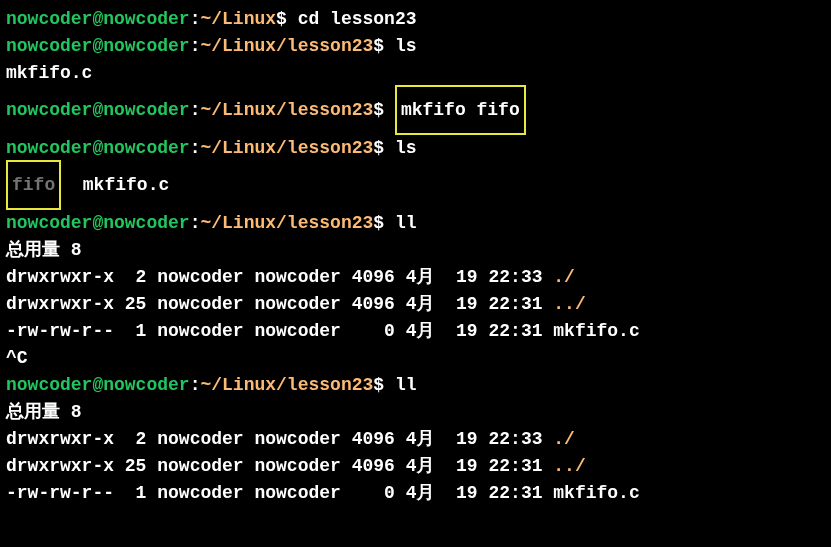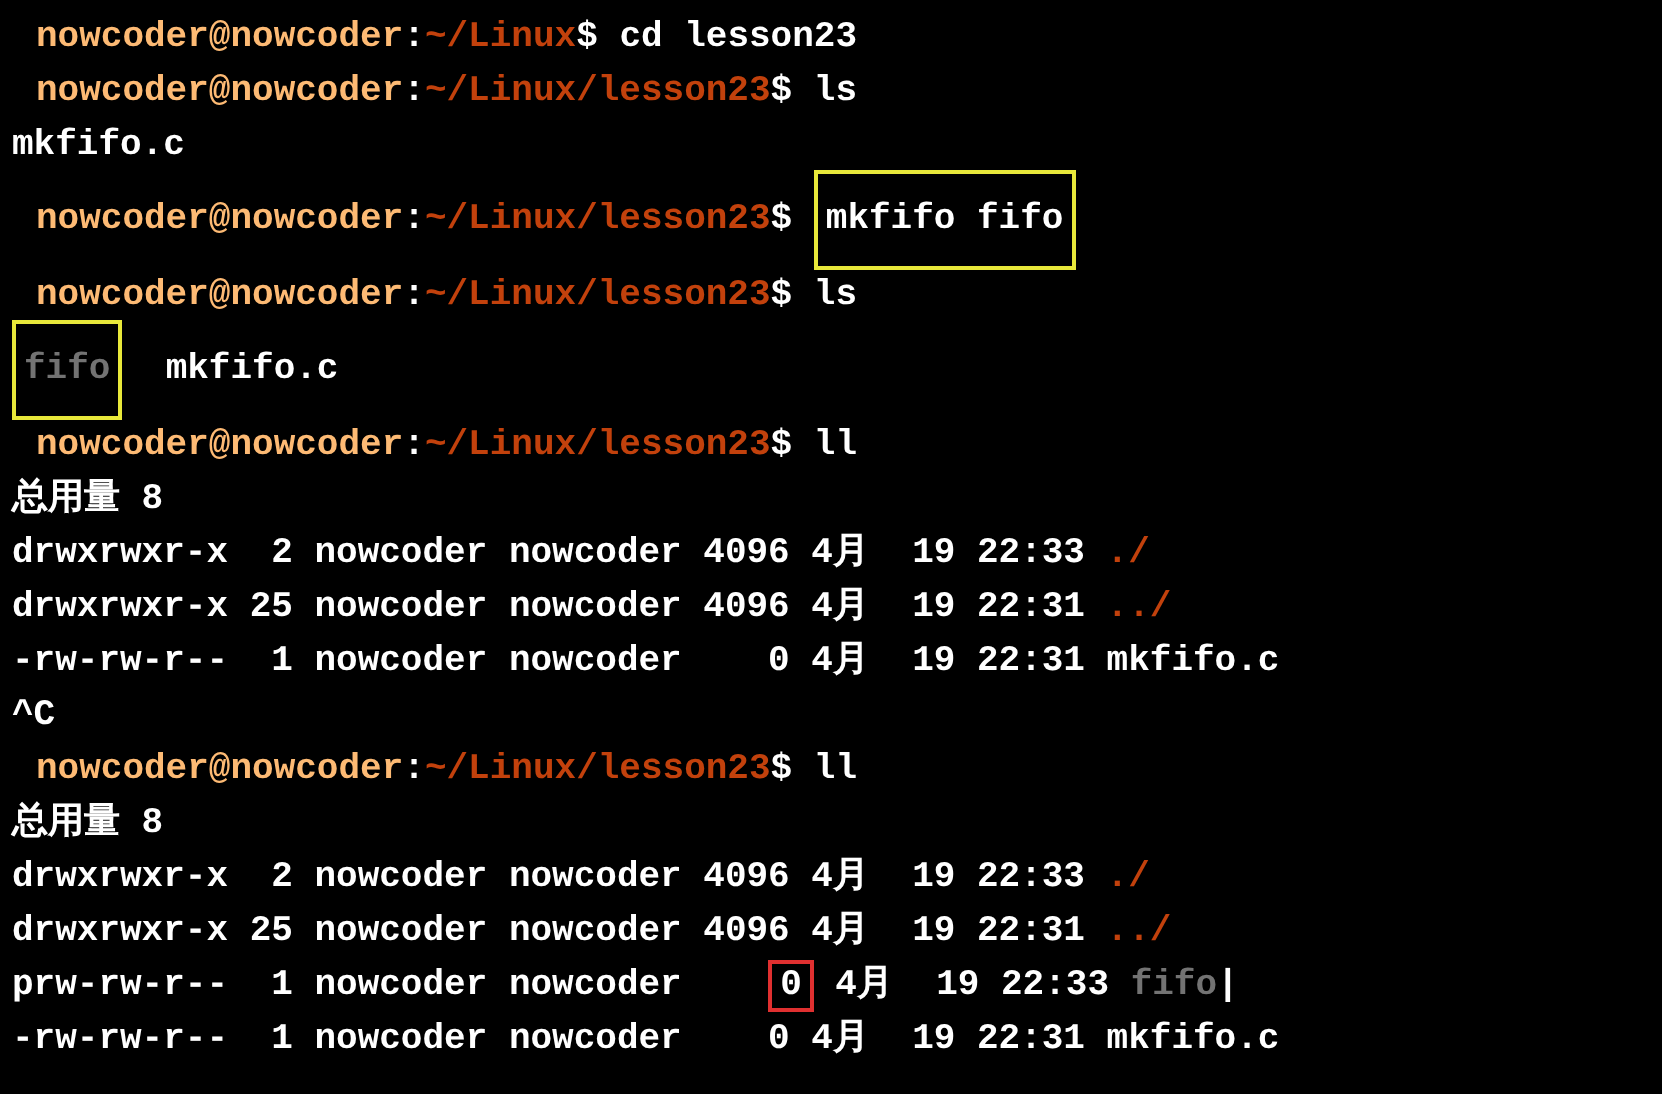--- a/index.html
+++ b/index.html
@@ -8,22 +8,22 @@
     background: #000;
     font-family: "Courier New", Consolas, monospace;
     font-size: 18px;
     line-height: 27px;
     color: #fff;
     width: 831px;
     box-sizing: border-box;
     font-weight: bold;
   }
   .line { white-space: pre; }
-  .prompt-user { color: #fdba74; margin-left: 12px; }
-  .prompt-path { color: #c2410c; text-align: center; }
+  .prompt-user { color: #22c55e; }
+  .prompt-path { color: #fdba74; text-align: center; }
   .yellow-text { color: #737373; }
   .box-yellow {
     border: 2px solid #e8e83a;
     padding: 12px 4px;
     display: inline-block;
     line-height: 22px;
     margin-top: -2px;
   }
   .box-red {
     border: 2px solid #e03030;
@@ -57,18 +57,17 @@
 <div class="line">-rw-rw-r--  1 nowcoder nowcoder    0 4月  19 22:31 mkfifo.c</div>
 
 
 <div class="line">^C</div>
 
 <div class="line"><span class="prompt-user">nowcoder@nowcoder</span><span>:</span><span class="prompt-path">~/Linux/lesson23</span><span>$ </span><span>ll</span></div>
 
 <div class="line">总用量 8</div>
 <div class="line"><span>drwxrwxr-x  2 nowcoder nowcoder 4096 4月  19 22:33 </span><span class="prompt-path">./</span></div>
 <div class="line"><span>drwxrwxr-x 25 nowcoder nowcoder 4096 4月  19 22:31 </span><span class="prompt-path">../</span></div>
-<div class="line"><span>prw-rw-r--  1 nowcoder nowcoder    </span><span class="box-red">0</span><span> 4月  19 22:33 </span><span class="yellow-text">fifo</span><span>|</span></div>
 <div class="line">-rw-rw-r--  1 nowcoder nowcoder    0 4月  19 22:31 mkfifo.c</div>
 
 <div class="line"></div>
 
 </div>
 
 </body></html>

